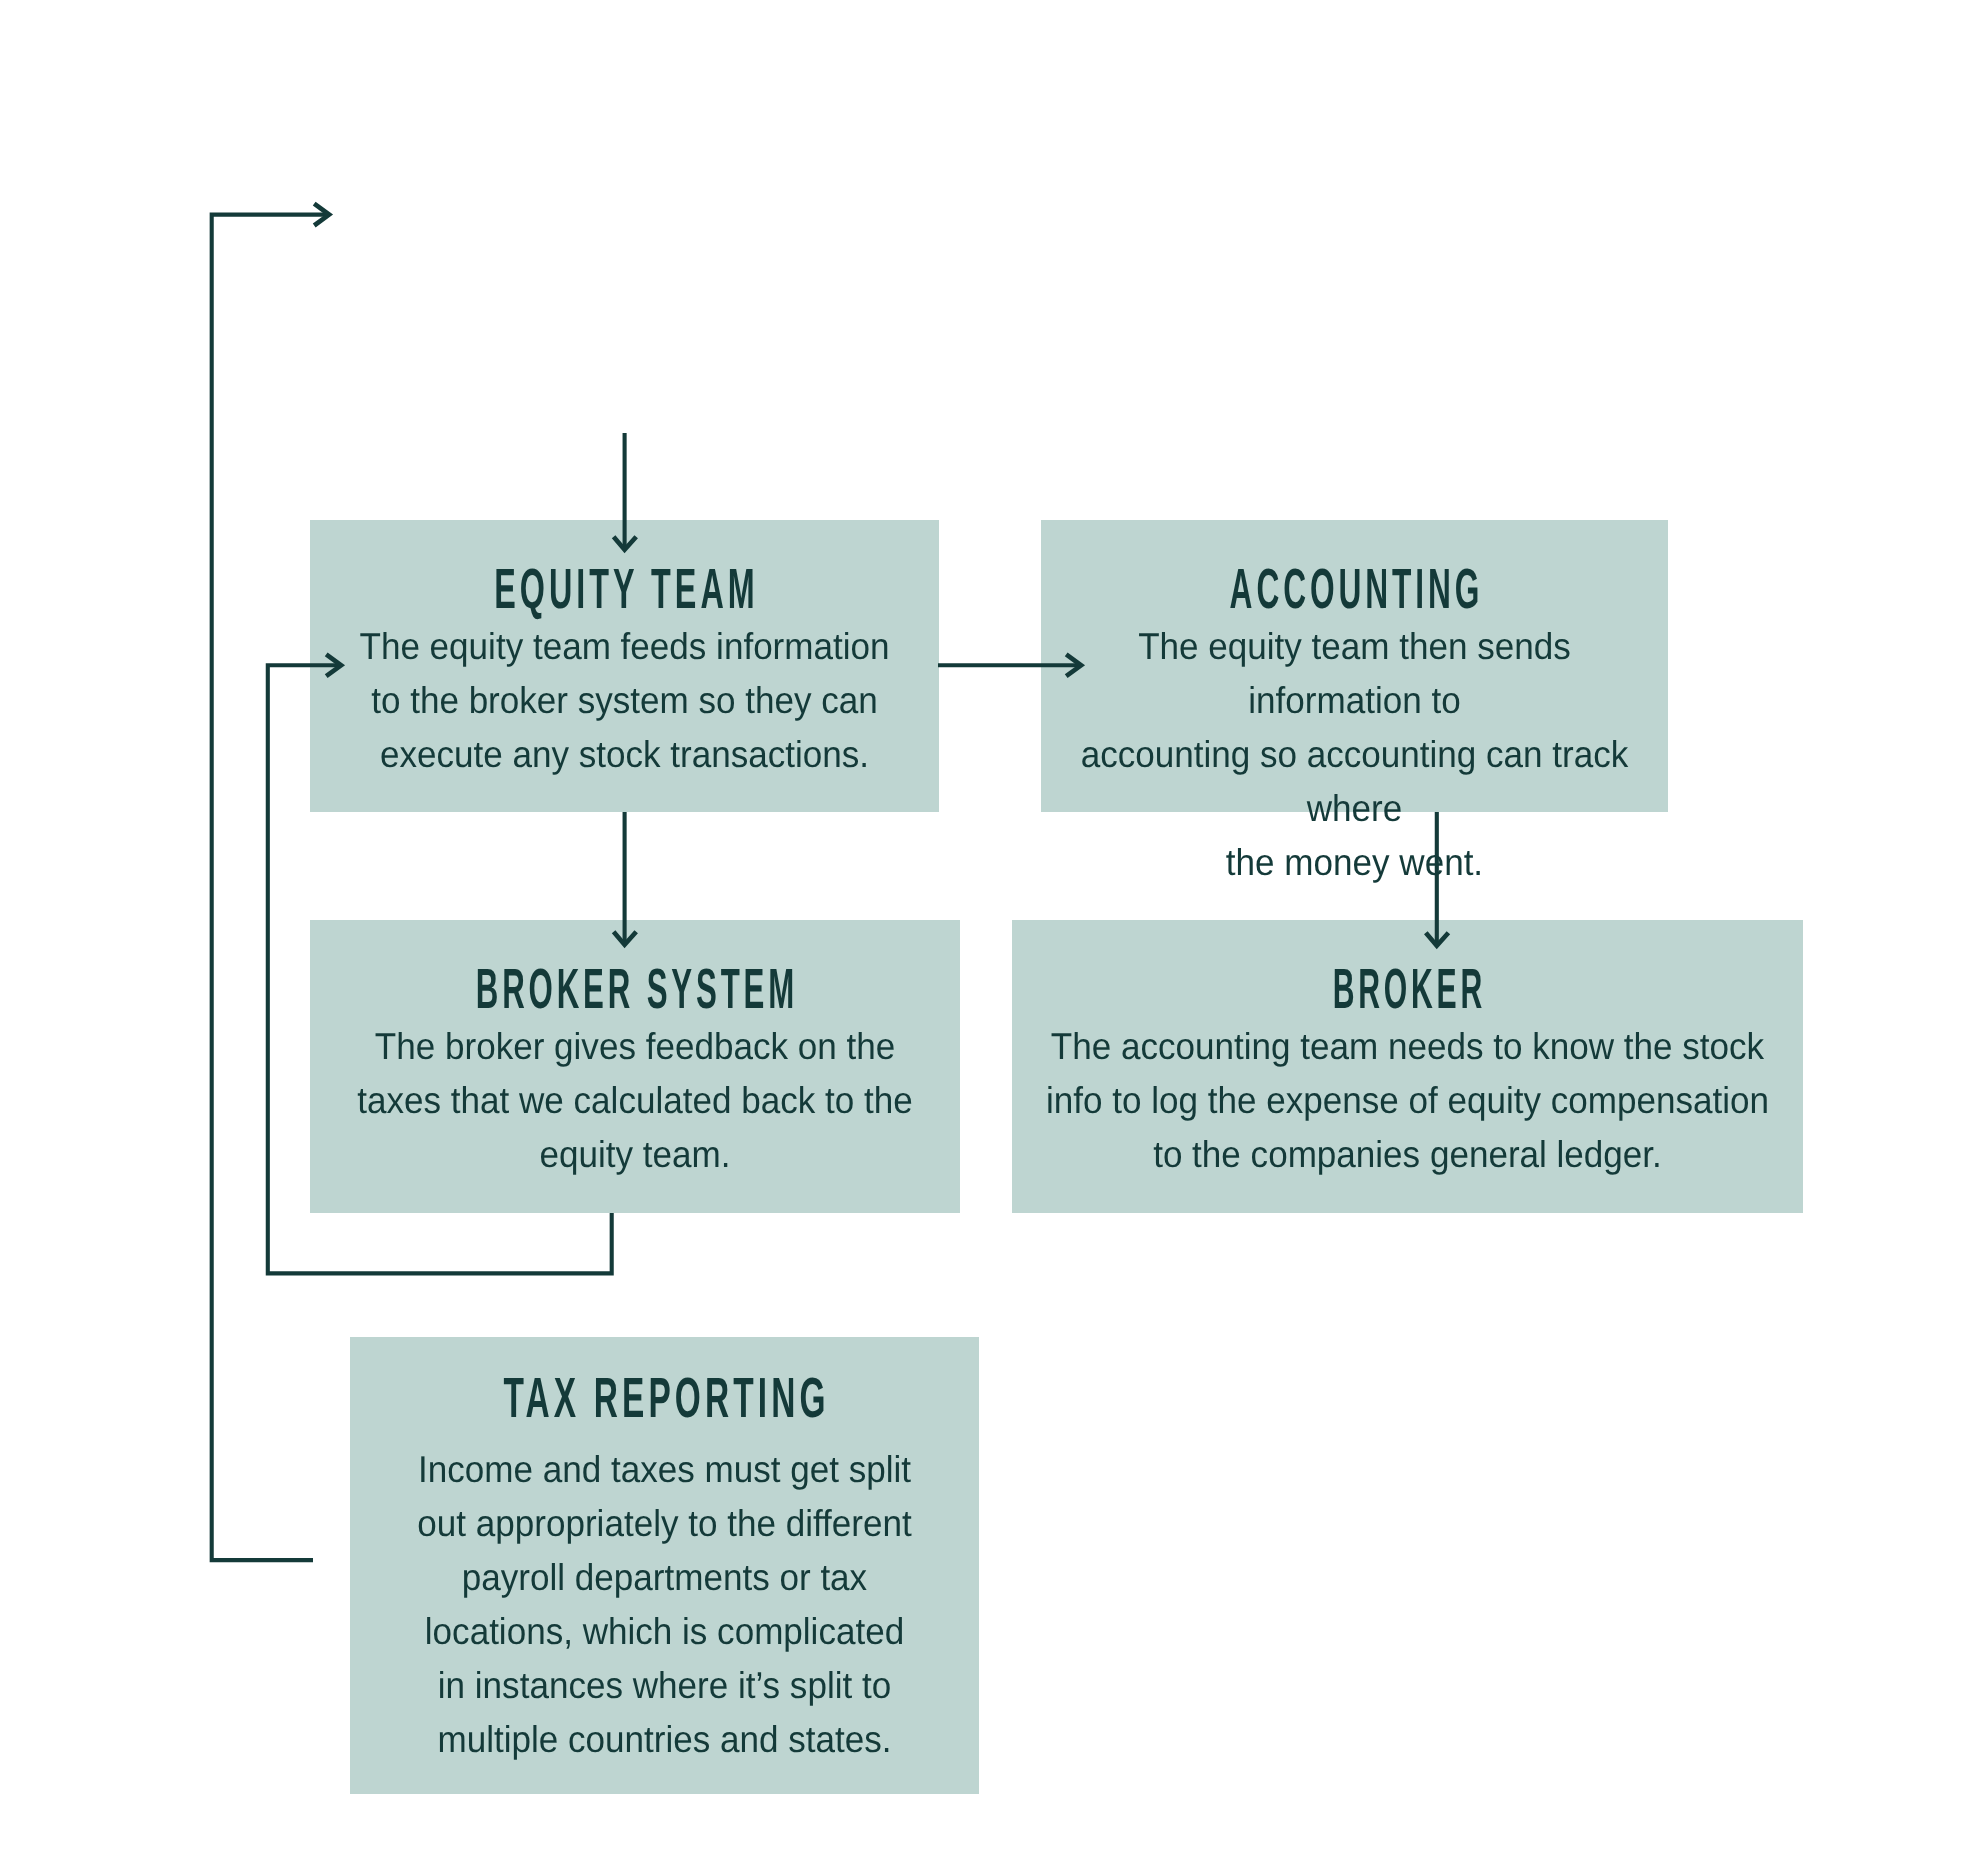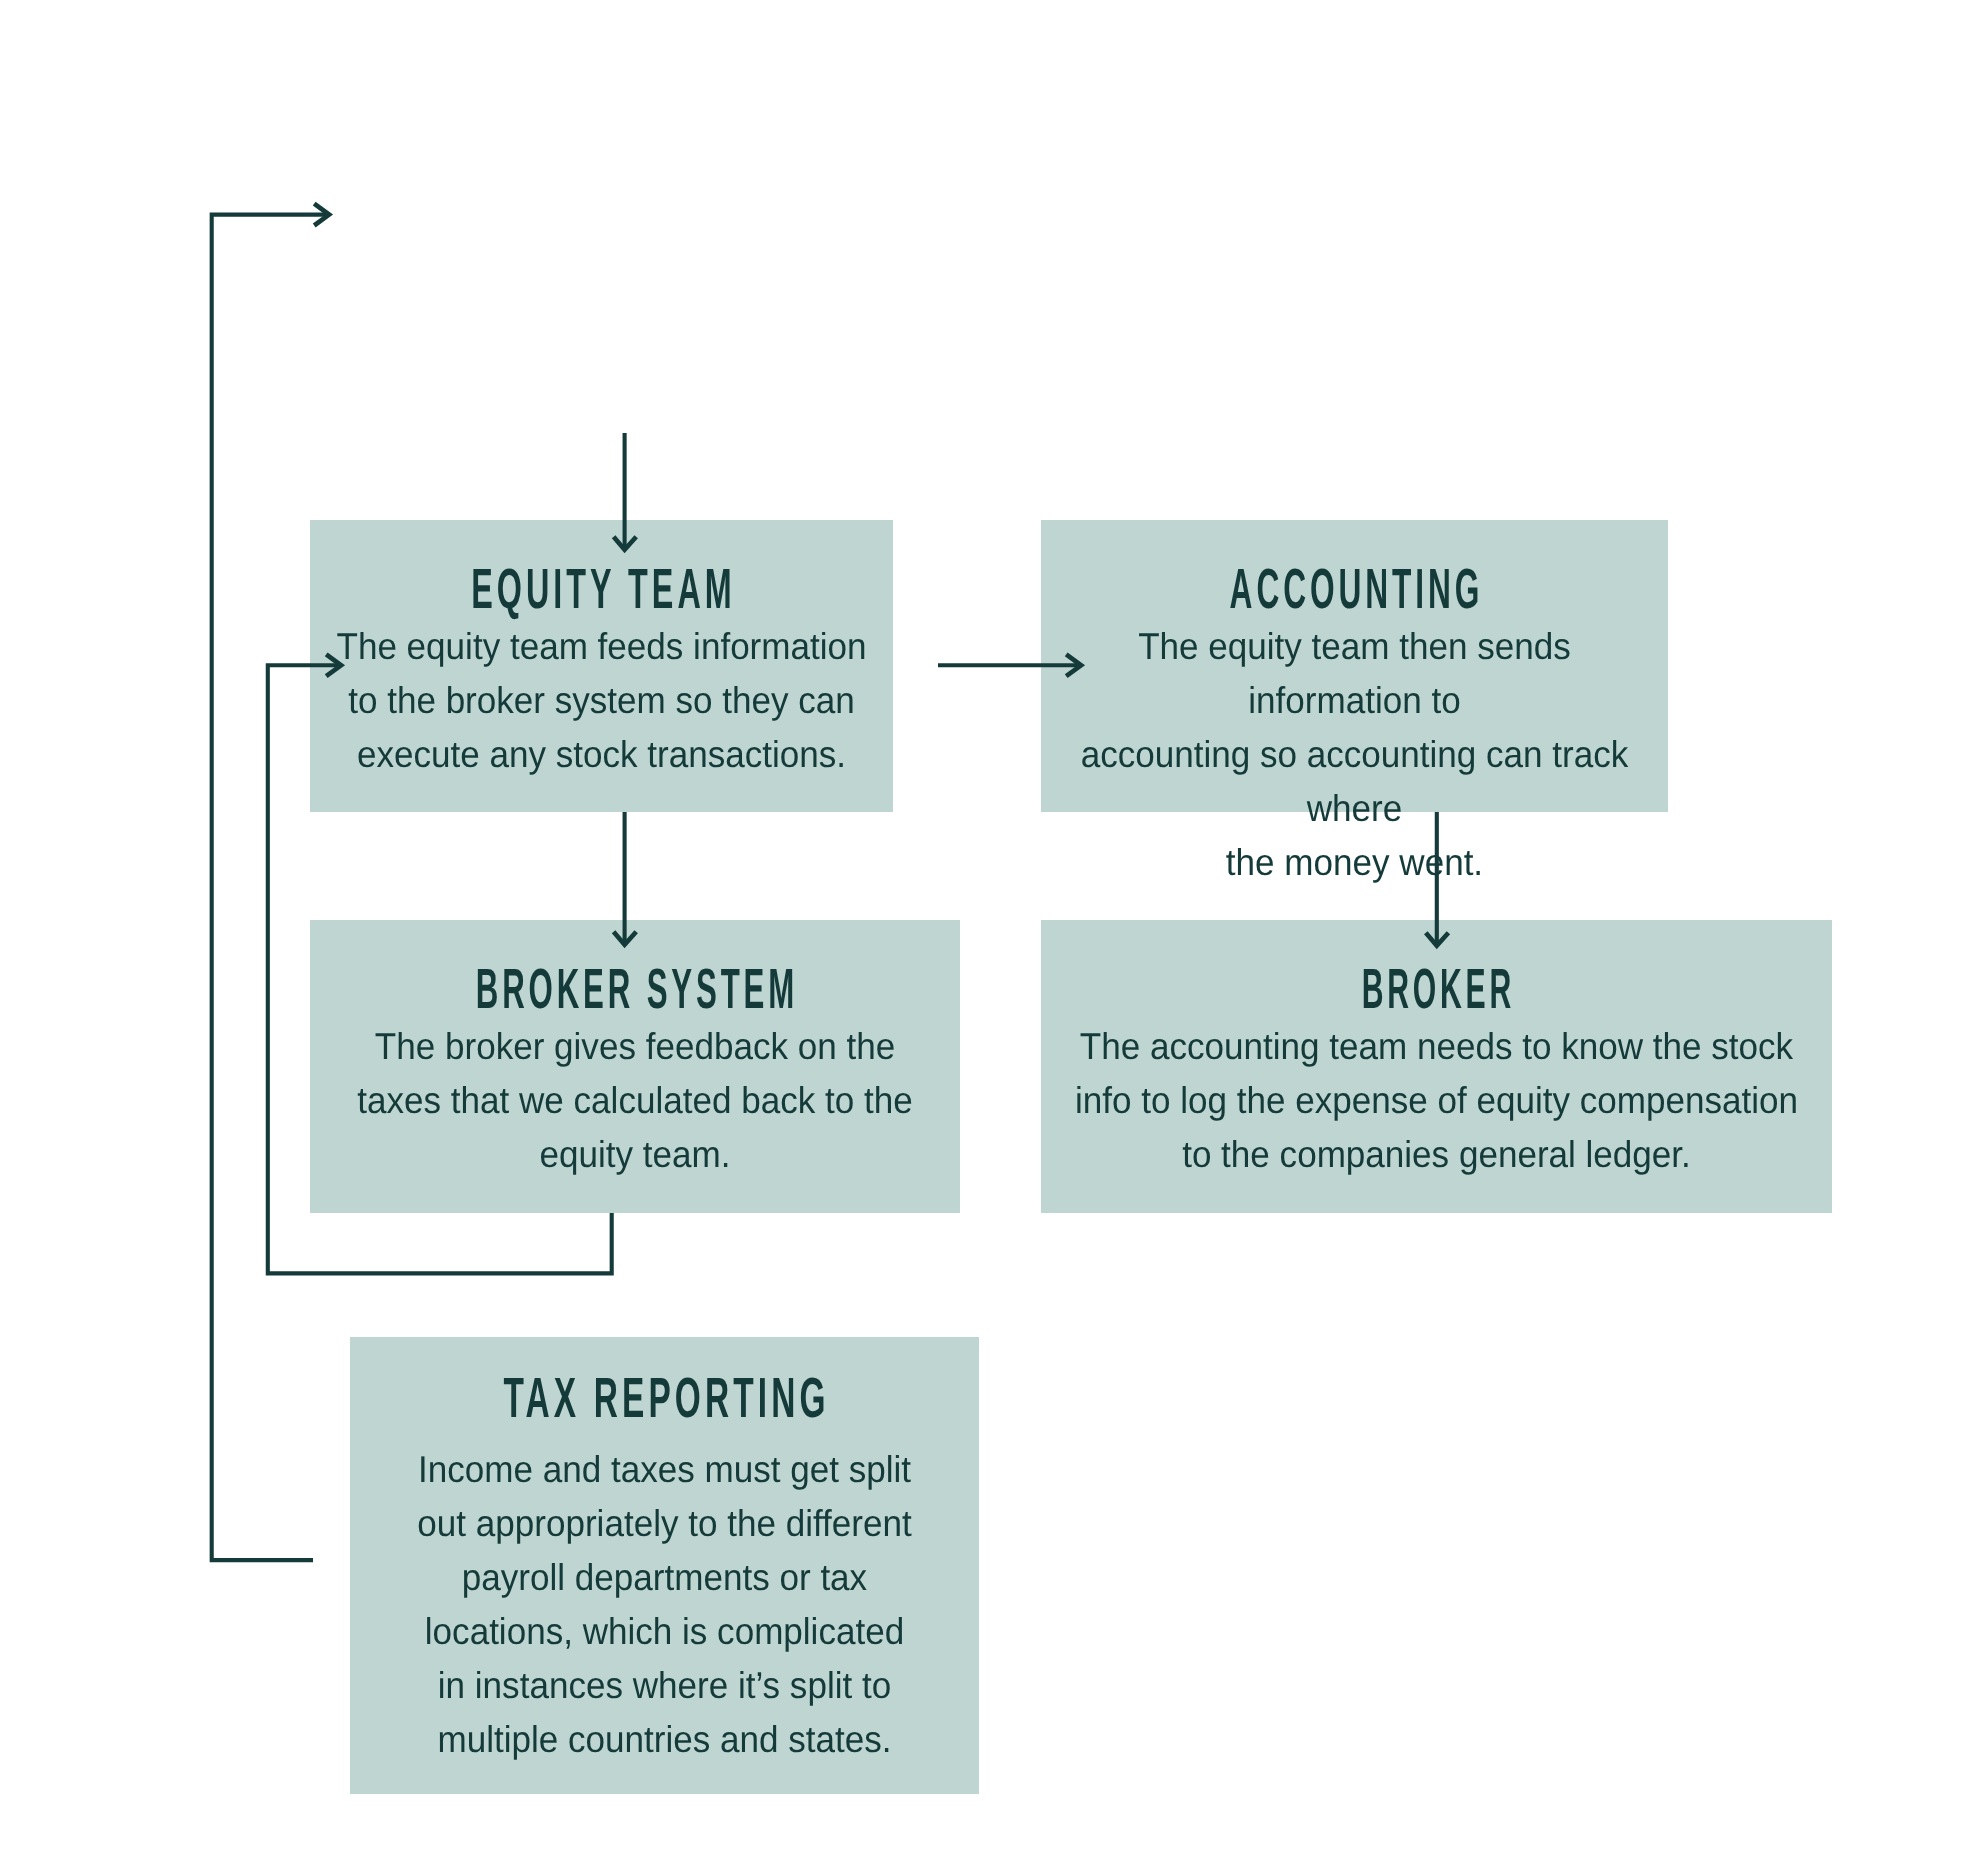--- a/index.html
+++ b/index.html
@@ -15,42 +15,42 @@
        text-align:center;white-space:pre-line;font-size:37.3px;line-height:54px;
        transform:scaleX(0.94);transform-origin:center center;}
   svg.links{position:absolute;left:0;top:0;width:1969px;height:1875px;}
 </style>
 </head>
 <body>
 
 <div id="page">
 
 
-  <div class="node" style="left: 310px; top: 520px; width: 583px; height: 292px; background: rgb(190, 213, 209);">
+  <div class="node" style="left: 310px; top: 520px; width: 629px; height: 292px; background: rgb(190, 213, 209);">
     <div class="ttl" style="top:38px;transform:scaleX(0.5715);">EQUITY TEAM</div>
     <div class="bdy" style="top:99px;">The equity team feeds information
 to the broker system so they can
 execute any stock transactions.</div>
   </div>
 
   <div class="node" style="left: 1041px; top: 520px; width: 627px; height: 292px; background: rgb(190, 213, 209);">
     <div class="ttl" style="top:38px;transform:scaleX(0.5594);">ACCOUNTING</div>
     <div class="bdy" style="top:99px;">The equity team then sends information to
 accounting so accounting can track where
 the money went.</div>
   </div>
 
   <div class="node" style="left: 310px; top: 920px; width: 650px; height: 293px; background: rgb(190, 213, 209);">
     <div class="ttl" style="top:38px;transform:scaleX(0.5513);">BROKER SYSTEM</div>
     <div class="bdy" style="top:99px;">The broker gives feedback on the
 taxes that we calculated back to the
 equity team.</div>
   </div>
 
-  <div class="node" style="left: 1041px; top: 920px; width: 791px; height: 293px; background: rgb(190, 213, 209);">
+  <div class="node" style="left: 1012px; top: 920px; width: 791px; height: 293px; background: rgb(190, 213, 209);">
     <div class="ttl" style="top:38px;transform:scaleX(0.5332);">BROKER</div>
     <div class="bdy" style="top:99px;">The accounting team needs to know the stock
 info to log the expense of equity compensation
 to the companies general ledger.</div>
   </div>
 
   <div class="node" style="left: 310px; top: 1337px; width: 629px; height: 457px; background: rgb(190, 213, 209); margin-left: 40px;">
     <div class="ttl" style="top:30px;transform:scaleX(0.5906);">TAX REPORTING</div>
     <div class="bdy" style="top:105px;">Income and taxes must get split
 out appropriately to the different

